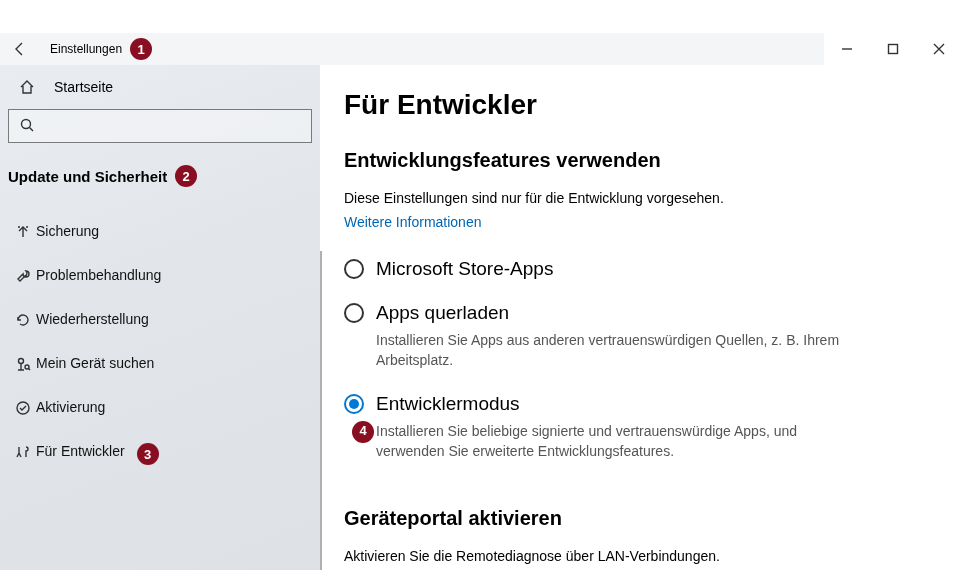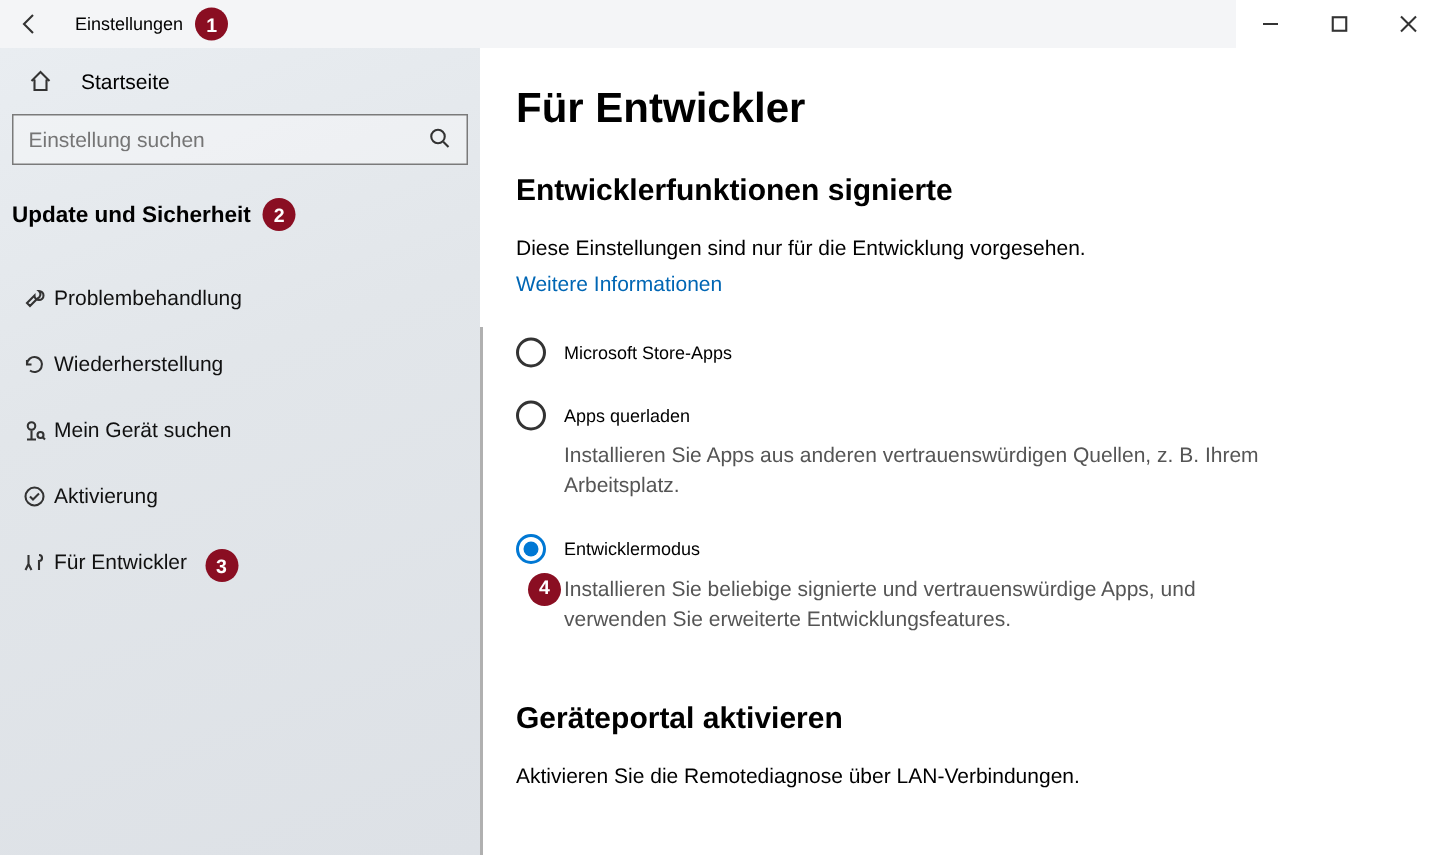--- a/index.html
+++ b/index.html
@@ -12,20 +12,21 @@
     overflow: hidden;
     background: #fff;
     position: relative;
   }
   .titlebar {
     height: 32px;
     display: flex;
     align-items: center;
     position: relative;
     background: rgba(236,238,241,0.6);
+    margin-top: 33px;
   }
   .back-btn {
     width: 40px; height: 32px;
     display: flex; align-items: center; justify-content: center;
     font-size: 14px;
   }
   .title-text {
     font-size: 12px;
     margin-left: 10px;
   }
@@ -166,21 +167,21 @@
   }
   .radio-circle.selected {
     border-color:#0078d4;
   }
   .radio-dot {
     width:10px; height:10px;
     background:#0078d4;
     border-radius:50%;
   }
   .radio-label {
-    font-size:12px;
+    font-size:19px;
   }
   .radio-desc {
     font-size:14px;
     color:#555;
     margin-left:32px;
     line-height:1.45;
   }
   .section-gap { height: 24px; }
   .badge {
     width:22px; height:22px;
@@ -236,21 +237,20 @@
       <span class="nav-icon">
         <svg class="ico" viewBox="0 0 16 16">
             <path d="M2 8 L8 2 L14 8 M4 7 V14 H12 V7"></path>
           </svg>
       </span>
       <span>Startseite</span>
     </div>
 
     <div class="search-wrap">
       <div class="search-box">
-        <input placeholder="Einstellung suchen" style="">
         <span>
           <svg class="ico" viewBox="0 0 16 16">
               <circle cx="7" cy="7" r="4.5"></circle>
               <path d="M10.5 10.5 L14 14"></path>
             </svg>
         </span>
       </div>
     </div>
 
     <div class="section-title">
@@ -265,20 +265,29 @@
           <span class="nav-icon">
             <svg class="ico" viewBox="0 0 16 16">
                 <rect x="2" y="10" width="12" height="3"></rect>
                 <path d="M5 10 V6 H11 V10"></path>
               </svg>
           </span>
           <span>Übermittlungsoptimierung</span>
         </div>
 
 
+        <div class="nav-item">
+          <span class="nav-icon">
+            <svg class="ico" viewBox="0 0 16 16">
+                <path d="M8 13 V4 M4 7 L8 3 L12 7"></path>
+                <path d="M3 3 H5 M11 3 H13"></path>
+              </svg>
+          </span>
+          <span>Sicherung</span>
+        </div>
 
         <div class="nav-item">
           <span class="nav-icon">
             <svg class="ico" viewBox="0 0 16 16">
                 <path d="M11 3 a3 3 0 1 1 -3 3 L3 11 l2 2 L10 8 a3 3 0 0 0 1 -5 Z"></path>
               </svg>
           </span>
           <span>Problembehandlung</span>
         </div>
 
@@ -327,21 +336,21 @@
 
       </div>
     </div>
   </div>
 
   <div class="content">
     <div class="scroll-border-left"></div>
     <div class="content-inner">
       <h1 class="page-title">Für Entwickler</h1>
 
-      <h2 class="subhead">Entwicklerfunktionen signierte</h2>
+      <h2 class="subhead">Entwicklungsfeatures verwenden</h2>
       <p class="desc">Diese Einstellungen sind nur für die Entwicklung vorgesehen.</p>
       <a class="link">Weitere Informationen</a>
 
       
       <div class="radio-opt">
         <div class="radio-row">
           <span class="radio-circle"></span>
           <span class="radio-label">Microsoft Store-Apps</span>
         </div>
       </div>

